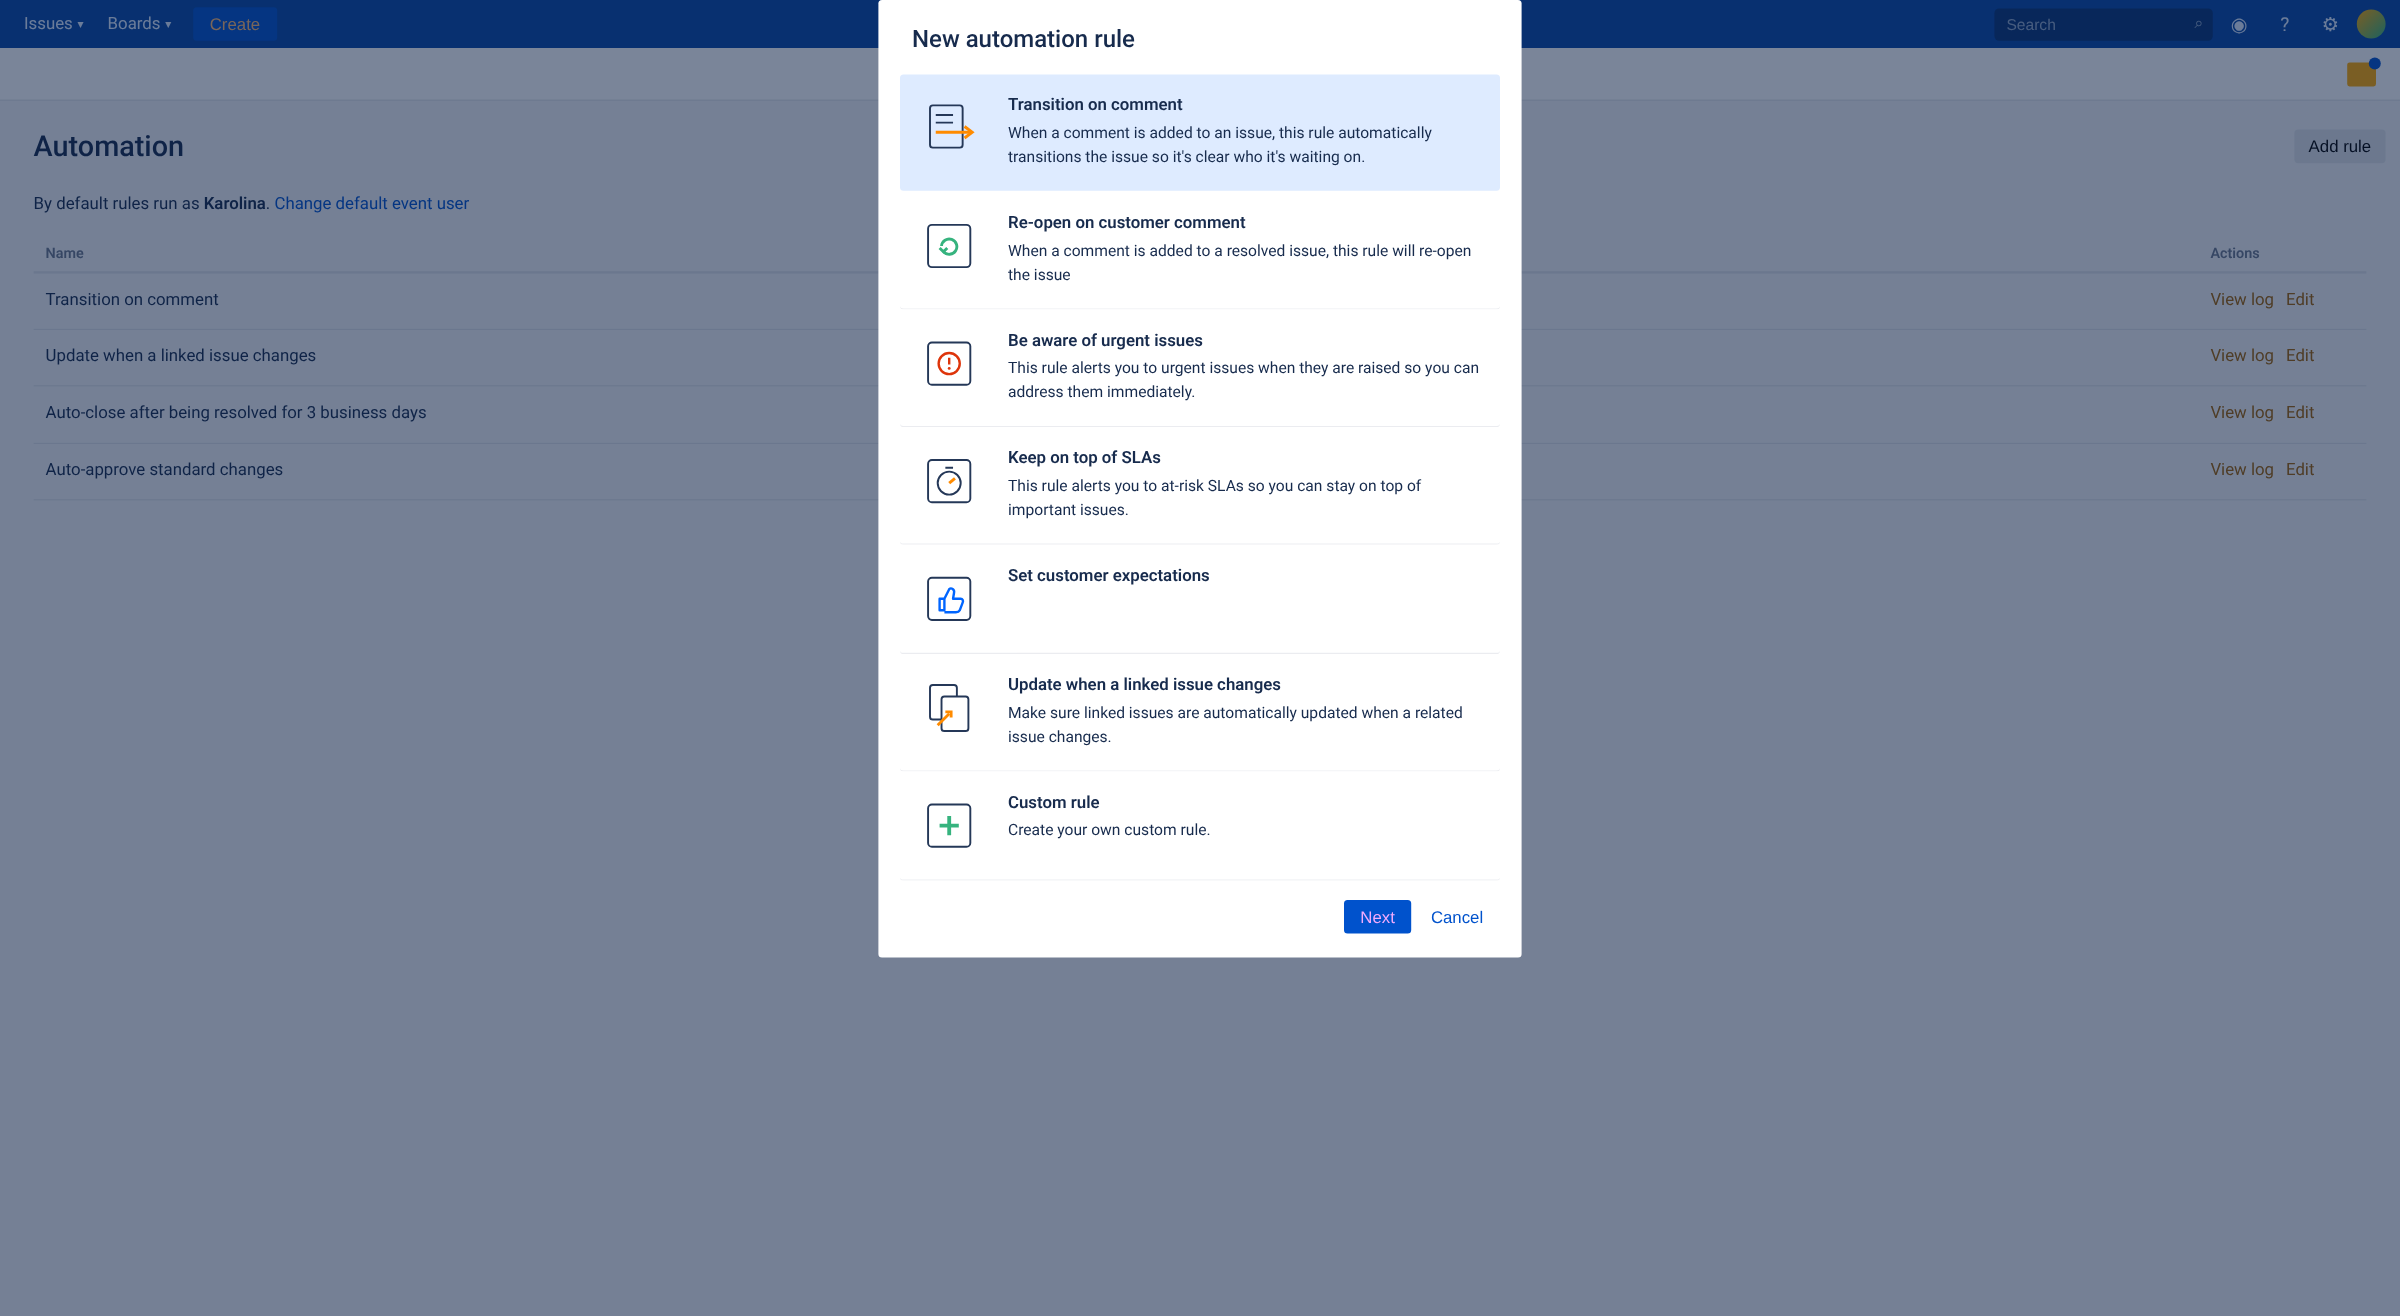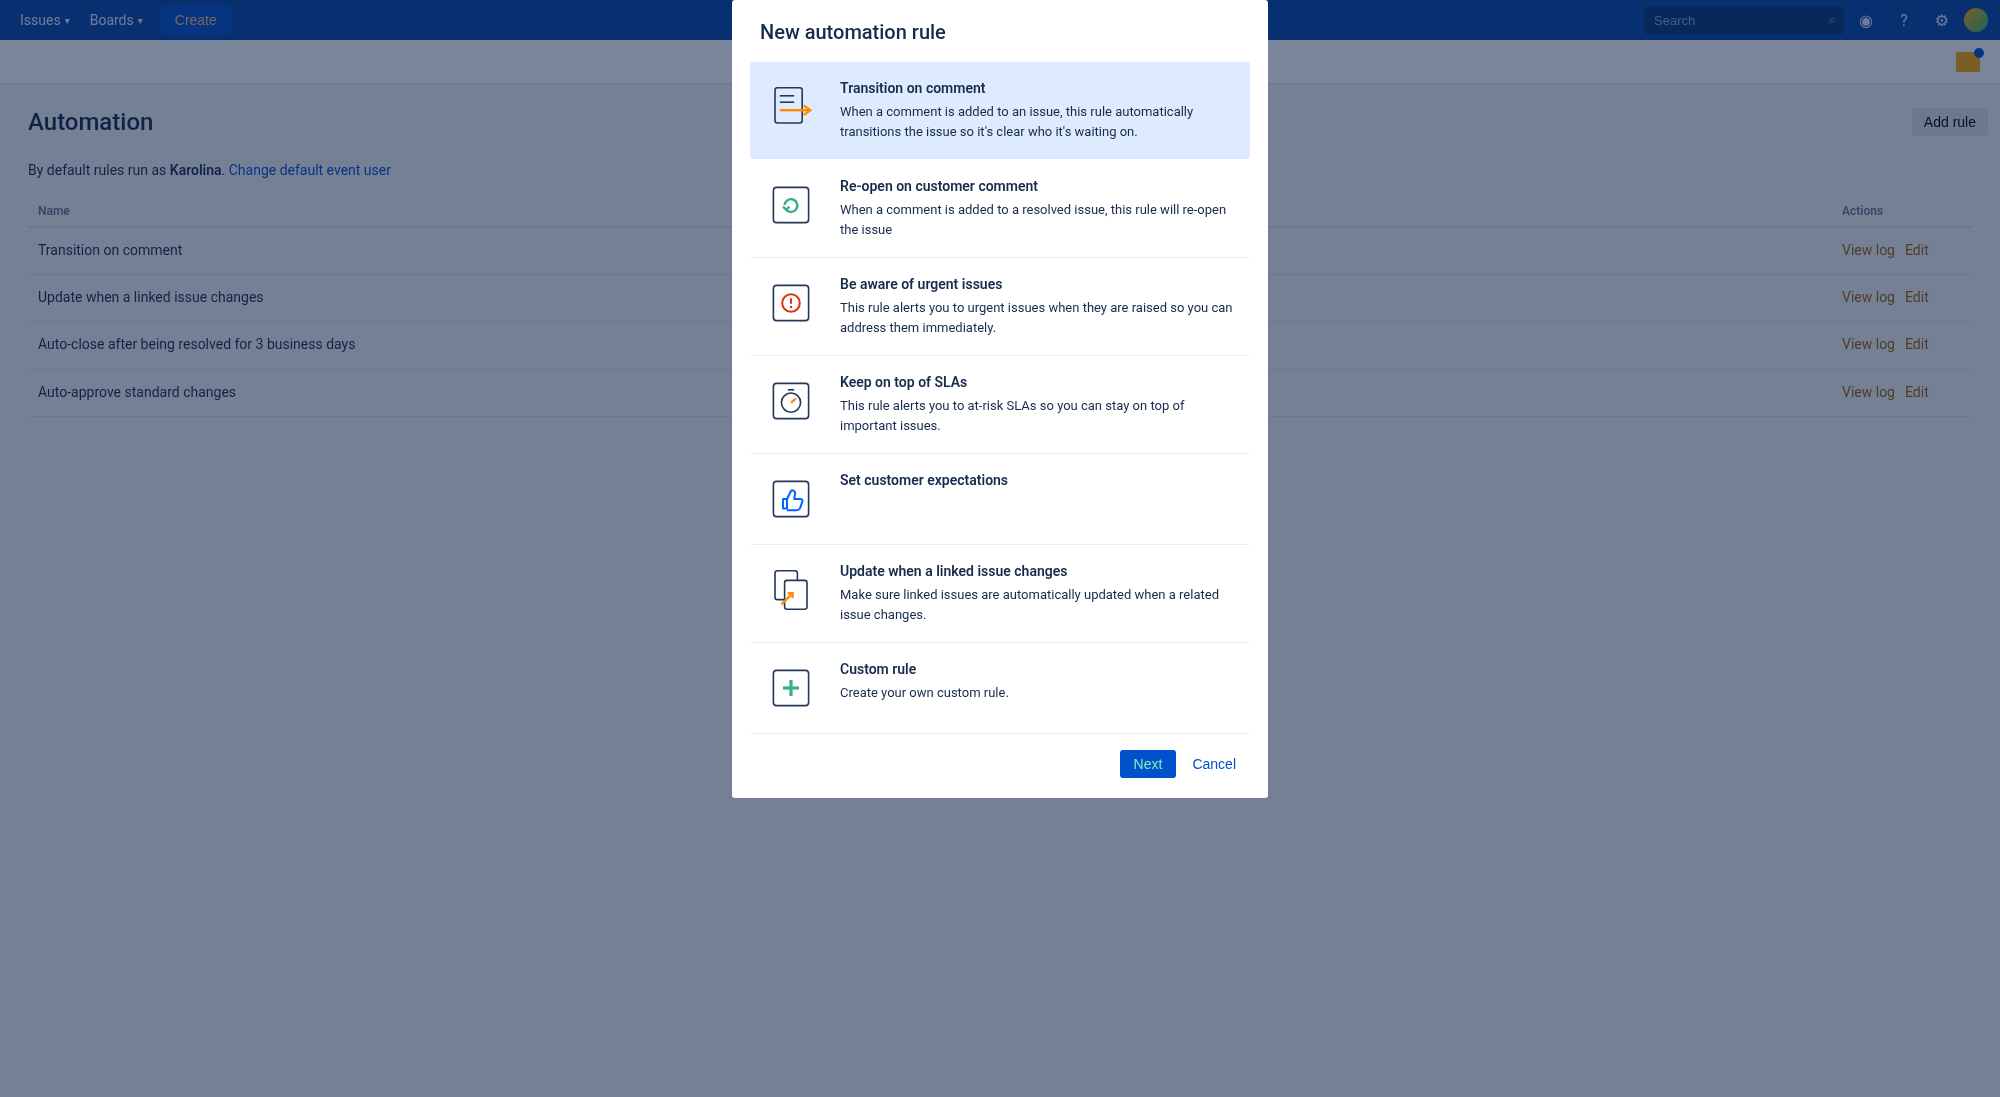--- a/index.html
+++ b/index.html
@@ -6,21 +6,21 @@
 body { font-family: -apple-system, BlinkMacSystemFont, "Segoe UI", Roboto, sans-serif; background: #f4f5f7; color: #172b4d; font-size: 14px; overflow: hidden; }
 
 
 .header { background: #0747a6; height: 40px; display: flex; align-items: center; padding: 0 12px; color: #deebff; justify-content: center; }
 .header-left { display: flex; align-items: center; gap: 4px; }
 .header-item { padding: 4px 8px; cursor: pointer; font-size: 14px; display: flex; align-items: center; gap: 4px; color: #deebff; }
 .header-item .chev { font-size: 10px; }
 .btn-create { background: #0052cc; color: #fdba74; border: none; padding: 6px 14px; border-radius: 3px; font-size: 14px; cursor: pointer; margin-left: 6px; }
 .header-right { margin-left: auto; display: flex; align-items: center; gap: 6px; }
 .search-box { position: relative; }
-.search-box input { background: rgba(9,30,66,0.48); border: none; color: #deebff; padding: 6px 28px 6px 10px; border-radius: 4px; width: 200px; font-size: 13px; }
+.search-box input { background: rgba(9,30,66,0.48); border: none; color: #deebff; padding: 6px 28px 6px 10px; border-radius: 4px; width: 182px; font-size: 13px; }
 .search-box input::placeholder { color: #8fa6c7; }
 .search-icon { position: absolute; right: 8px; top: 50%; transform: translateY(-50%); color: #8fa6c7; font-size: 13px; }
 .header-icon { width: 32px; height: 32px; display: flex; align-items: center; justify-content: center; color: #deebff; cursor: pointer; font-size: 16px; border-radius: 50%; }
 .avatar { width: 24px; height: 24px; border-radius: 50%; background: linear-gradient(135deg,#ffab00,#36b37e); }
 
 
 .toolbar { background: #fff; height: 44px; border-bottom: 1px solid #dfe1e6; display: flex; align-items: center; justify-content: flex-end; padding-right: 20px; }
 .toolbar-icon { width: 24px; height: 20px; background: #ffab00; border-radius: 2px; position: relative; }
 .toolbar-icon::after { content:''; position:absolute; top:-4px; right:-4px; width:10px; height:10px; background:#0052cc; border-radius:50%; }
 
@@ -48,21 +48,21 @@
 .modal-header { padding: 20px 28px 14px; font-size: 20px; font-weight: 500; }
 .modal-body { overflow-y: auto; padding: 0 18px; }
 .template { display: flex; gap: 22px; padding: 18px 14px; border-bottom: 1px solid #ebecf0; cursor: pointer; align-items: flex-start; border-radius: 3px; }
 .template.selected { background: #deebff; border: none; margin-bottom: 1px; }
 .template:first-child { margin-top: 4px; }
 .template-icon { width: 54px; height: 54px; flex-shrink: 0; display: flex; align-items: center; justify-content: center; }
 .template-icon svg { width: 48px; height: 48px; }
 .template-text h3 { font-size: 14px; font-weight: 600; margin-bottom: 6px; }
 .template-text p { font-size: 13px; color: #172b4d; line-height: 1.5; }
 .modal-footer { padding: 16px 22px 20px; display: flex; justify-content: flex-end; gap: 6px; align-items: center; }
-.btn-primary { background: #0052cc; color: #86efac; border: none; padding: 6px 14px; border-radius: 3px; font-size: 14px; cursor: pointer; }
+.btn-primary { background: #0052cc; color: #f0abfc; border: none; padding: 6px 14px; border-radius: 3px; font-size: 14px; cursor: pointer; }
 .btn-link { background: none; border: none; color: #0052cc; font-size: 14px; cursor: pointer; padding: 6px 10px; }
 </style>
 </head>
 <body>
 
 <div class="header">
   <div class="header-left">
     <div class="header-item">
       <span>Issues</span>
       <span class="chev">▾</span>

